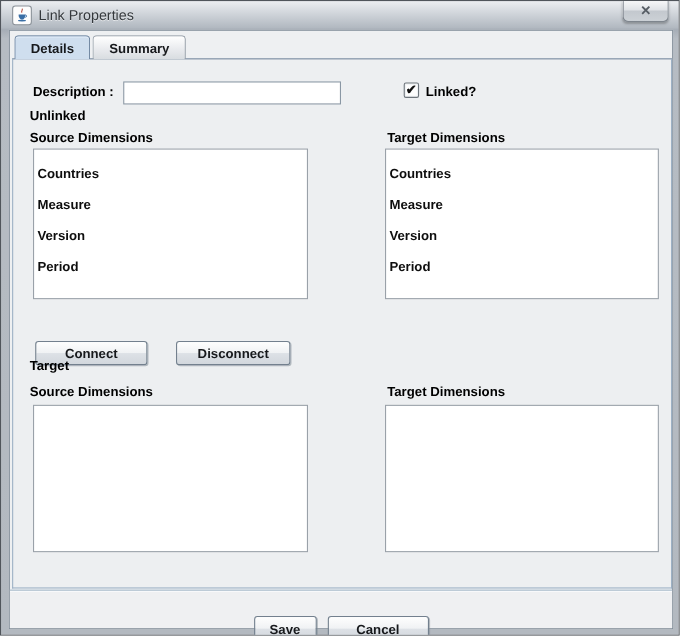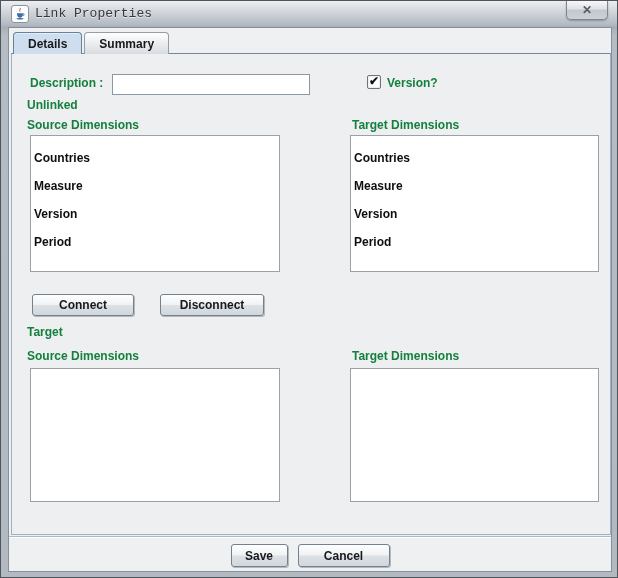--- a/index.html
+++ b/index.html
@@ -14,21 +14,21 @@
 
   
   .titlebar { position:absolute; left:0; top:0; width:100%; height:26px; }
   .java-icon {
     position:absolute; left:10px; top:4px; width:18px; height:18px;
     background:#fdfdfd; border:1px solid #8b9299; border-radius:3px;
     display:flex; align-items:center; justify-content:center;
   }
   .title-text {
     position:absolute; left:34px; top:5px; font-size:13px; color:#34383c;
-    text-shadow:0 1px 0 rgba(255,255,255,.55); white-space:nowrap;font-family:Liberation Mono, monospace;
+    text-shadow:0 1px 0 rgba(255,255,255,.55); white-space:nowrap;
   }
   .close-btn {
     position:absolute; right:9px; top:0; width:42px; height:19px;
     background:linear-gradient(180deg,#f6f7f8 0%,#dfe2e6 45%,#c3c8ce 50%,#ccd1d6 100%);
     border:1px solid #7e858d; border-top:none; border-radius:0 0 5px 5px;
     display:flex; align-items:center; justify-content:center;
     box-shadow:0 1px 2px rgba(0,0,0,.25);
     cursor:default;
   }
   .close-glyph { font-size:12px; font-weight:bold; color:#565d64; line-height:1; }
@@ -51,21 +51,21 @@
   .tab.selected {
     background:#cfdeee; border-color:#69809c;
     box-shadow:inset 0 1px 0 #e4eefa;
   }
 
   
   .tab-panel {
     position:absolute; left:2px; top:25px; width:600px; height:482px;
     background:#edeff1; border:1px solid #9db1c5; border-top-color:#76889e;
   }
-  .lbl { position:absolute; font-size:12px; font-weight:bold; color:#15803d; white-space:nowrap; }
+  .lbl { position:absolute; font-size:12px; font-weight:bold; color:#000000; white-space:nowrap; }
 
   .text-field {
     position:absolute; left:100px; top:20px; width:198px; height:21px;
     border:1px solid #8a97a4; background:#ffffff; font-family:"Liberation Sans",sans-serif;
     font-size:12px; padding:0 3px; outline:none;
   }
 
   .checkbox {
     position:absolute; left:355px; top:21px; width:14px; height:14px;
     background:#fdfdfd; border:1px solid #6d747b; border-radius:2px;
@@ -81,20 +81,21 @@
   }
   .list-item { font-size:12px; font-weight:bold; color:#0e0e0e; line-height:16px; white-space:nowrap;margin-top:12px; }
 
   .btn {
     position:absolute; height:22px;
     background:linear-gradient(180deg,#fefefe 0%,#f0f2f4 48%,#dde1e6 52%,#d2d7dd 100%);
     border:1px solid #73808e; border-radius:3px;
     font-family:"Liberation Sans",sans-serif; font-size:12px; font-weight:bold; color:#17191c;
     box-shadow:1px 1px 0 rgba(130,140,150,.55);
     cursor:default;
+    margin-top:16px;
   }
 
   
   .footer {
     position:absolute; left:0; top:508px; width:602px; height:35px;
     background:#eff0f2; border-top:1px solid #a9bbcc;
     box-shadow:inset 0 1px 0 #fbfcfe;
     display:flex; justify-content:center; align-items:flex-start; gap:10px; padding-top:7px;
   }
   .footer .btn { position:static; height:23px; }
@@ -129,21 +130,21 @@
     </div>
 
     <div class="tab-panel">
 
       <span class="lbl" style="left:18px; top:22px;">Description :</span>
       <input class="text-field" type="text" value="" style="">
 
       <span class="checkbox checked">
         <span class="checkmark">✔</span>
       </span>
-      <span class="lbl" style="left:375px; top:22px;">Version?</span>
+      <span class="lbl" style="left:375px; top:22px;">Linked?</span>
 
       <span class="lbl" style="left:15px; top:44px;">Unlinked</span>
 
       <span class="lbl" style="left:15px; top:64px;">Source Dimensions</span>
       <span class="lbl" style="left:340px; top:64px;">Target Dimensions</span>
 
       <div class="listbox" style="left:18px; top:81px; width:250px; height:137px;">
           <div class="list-item">Countries</div>
           <div class="list-item">Measure</div>
           <div class="list-item">Version</div>

